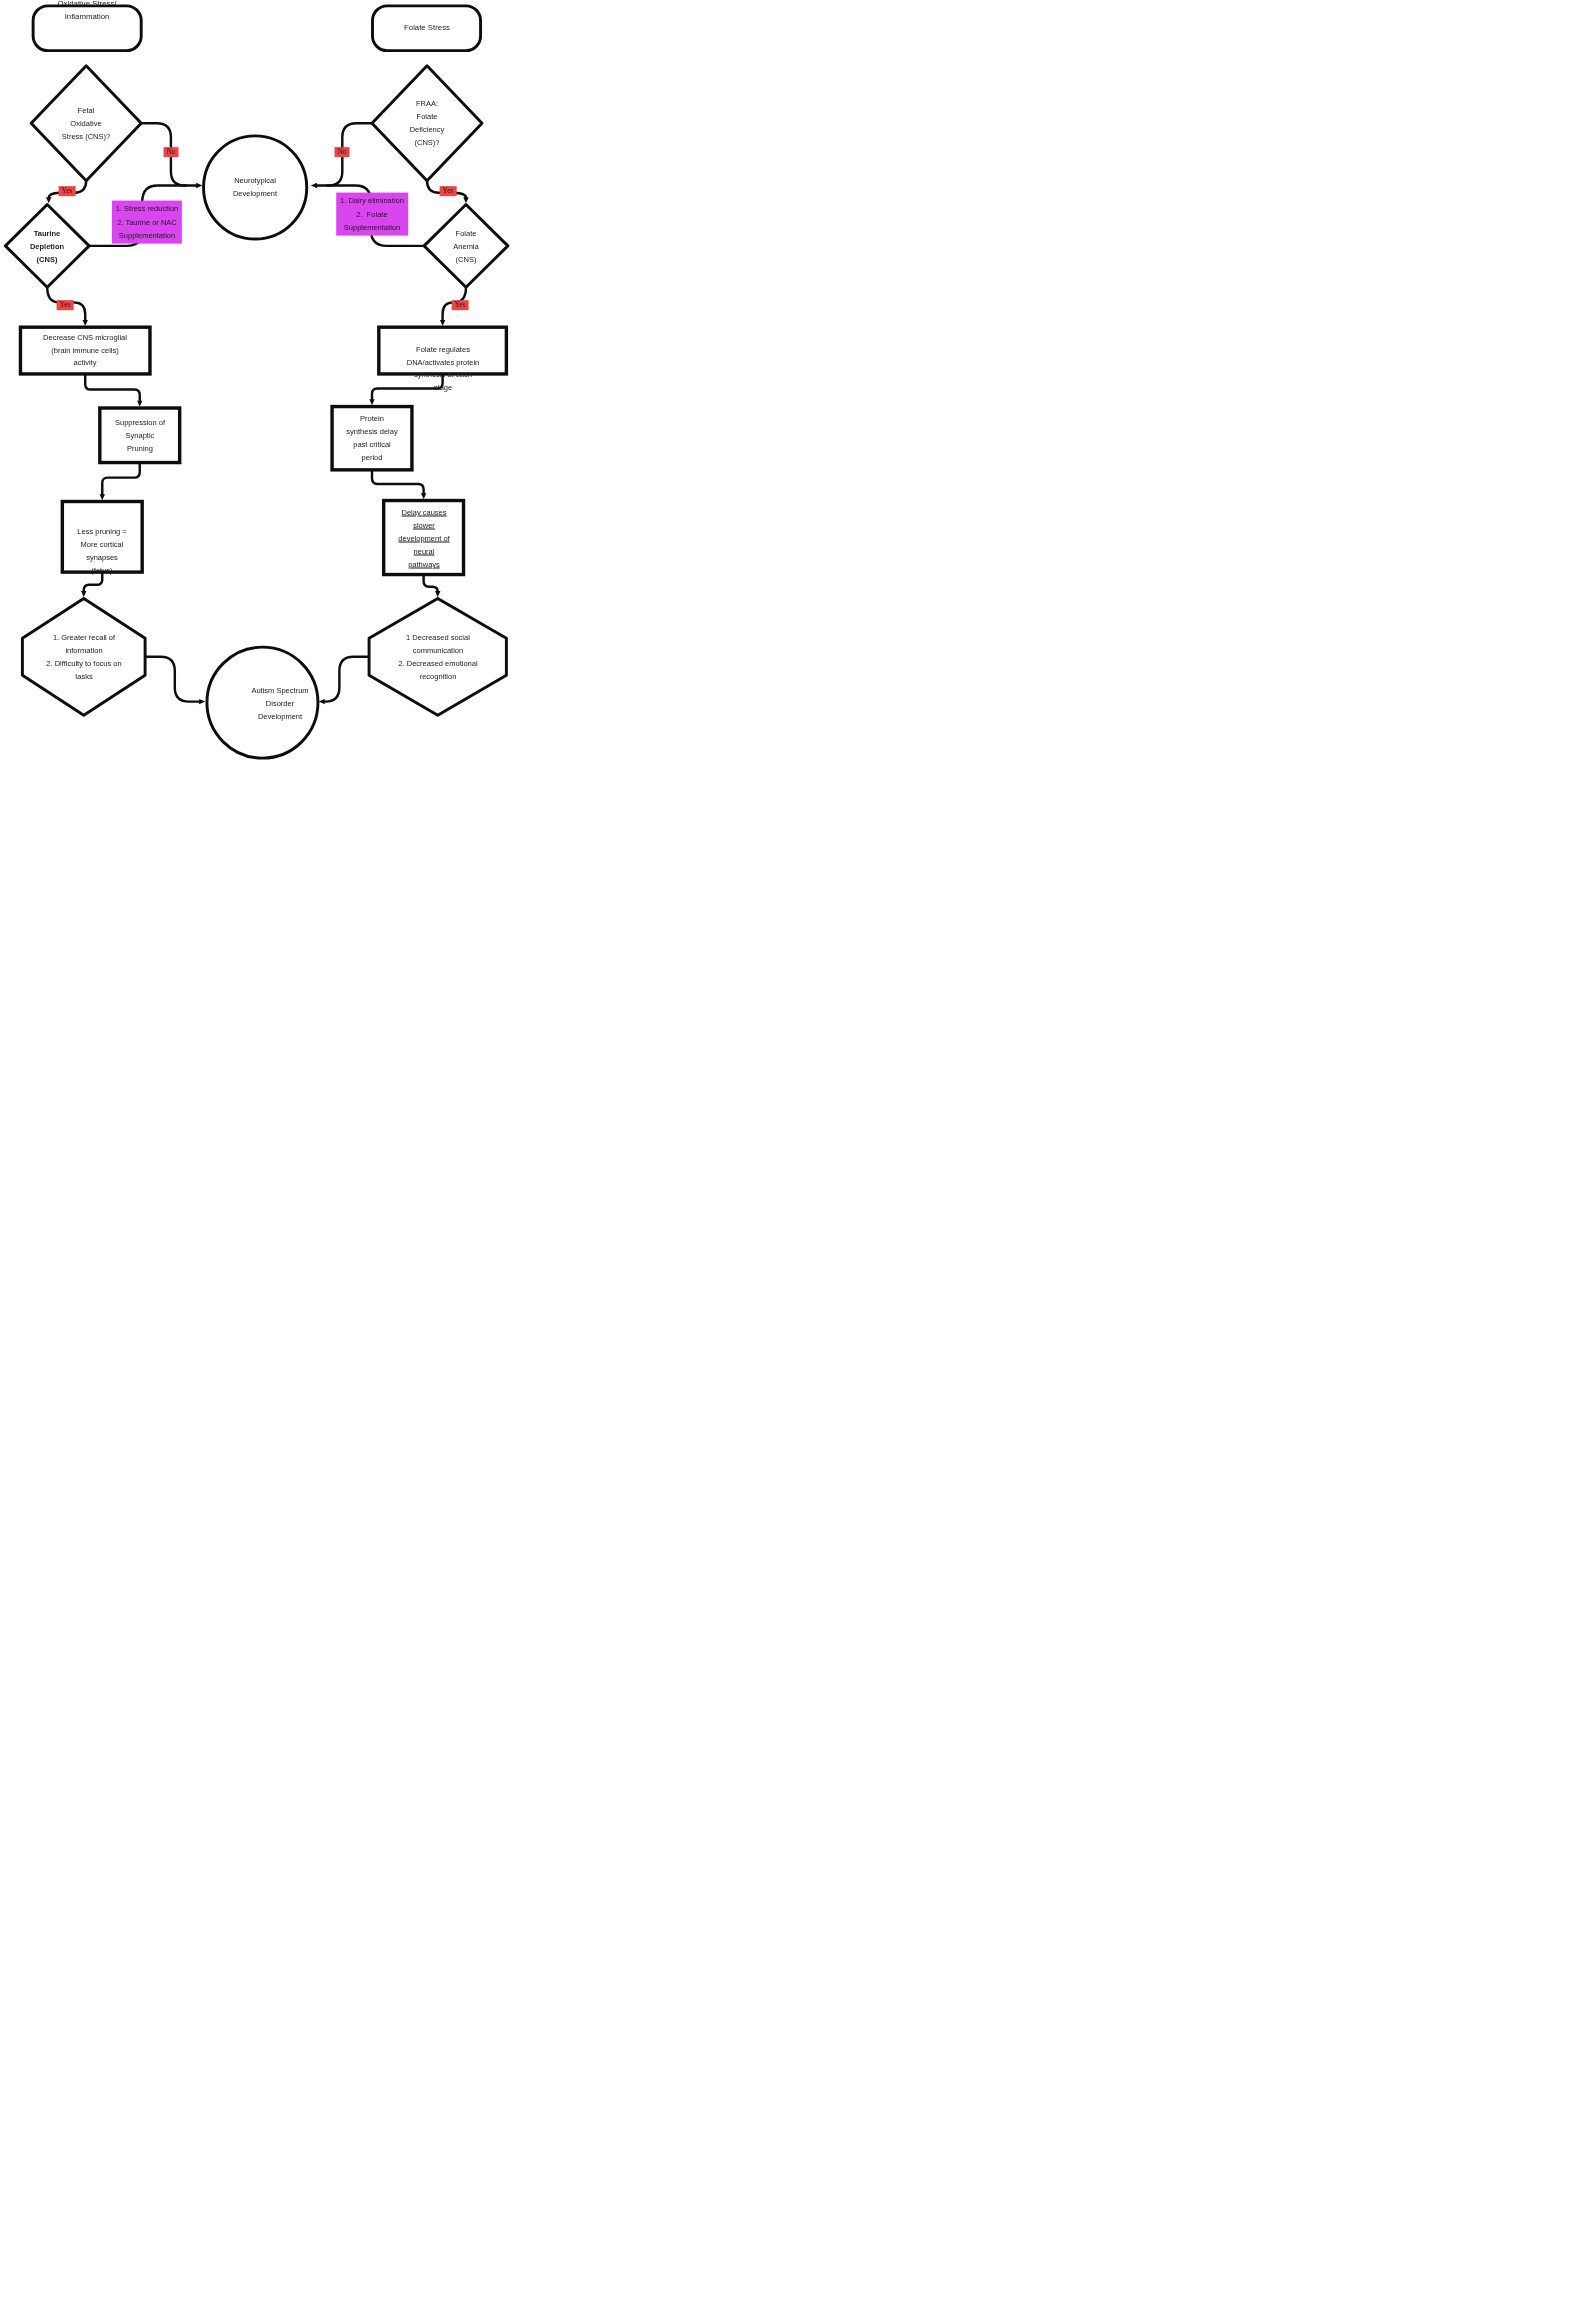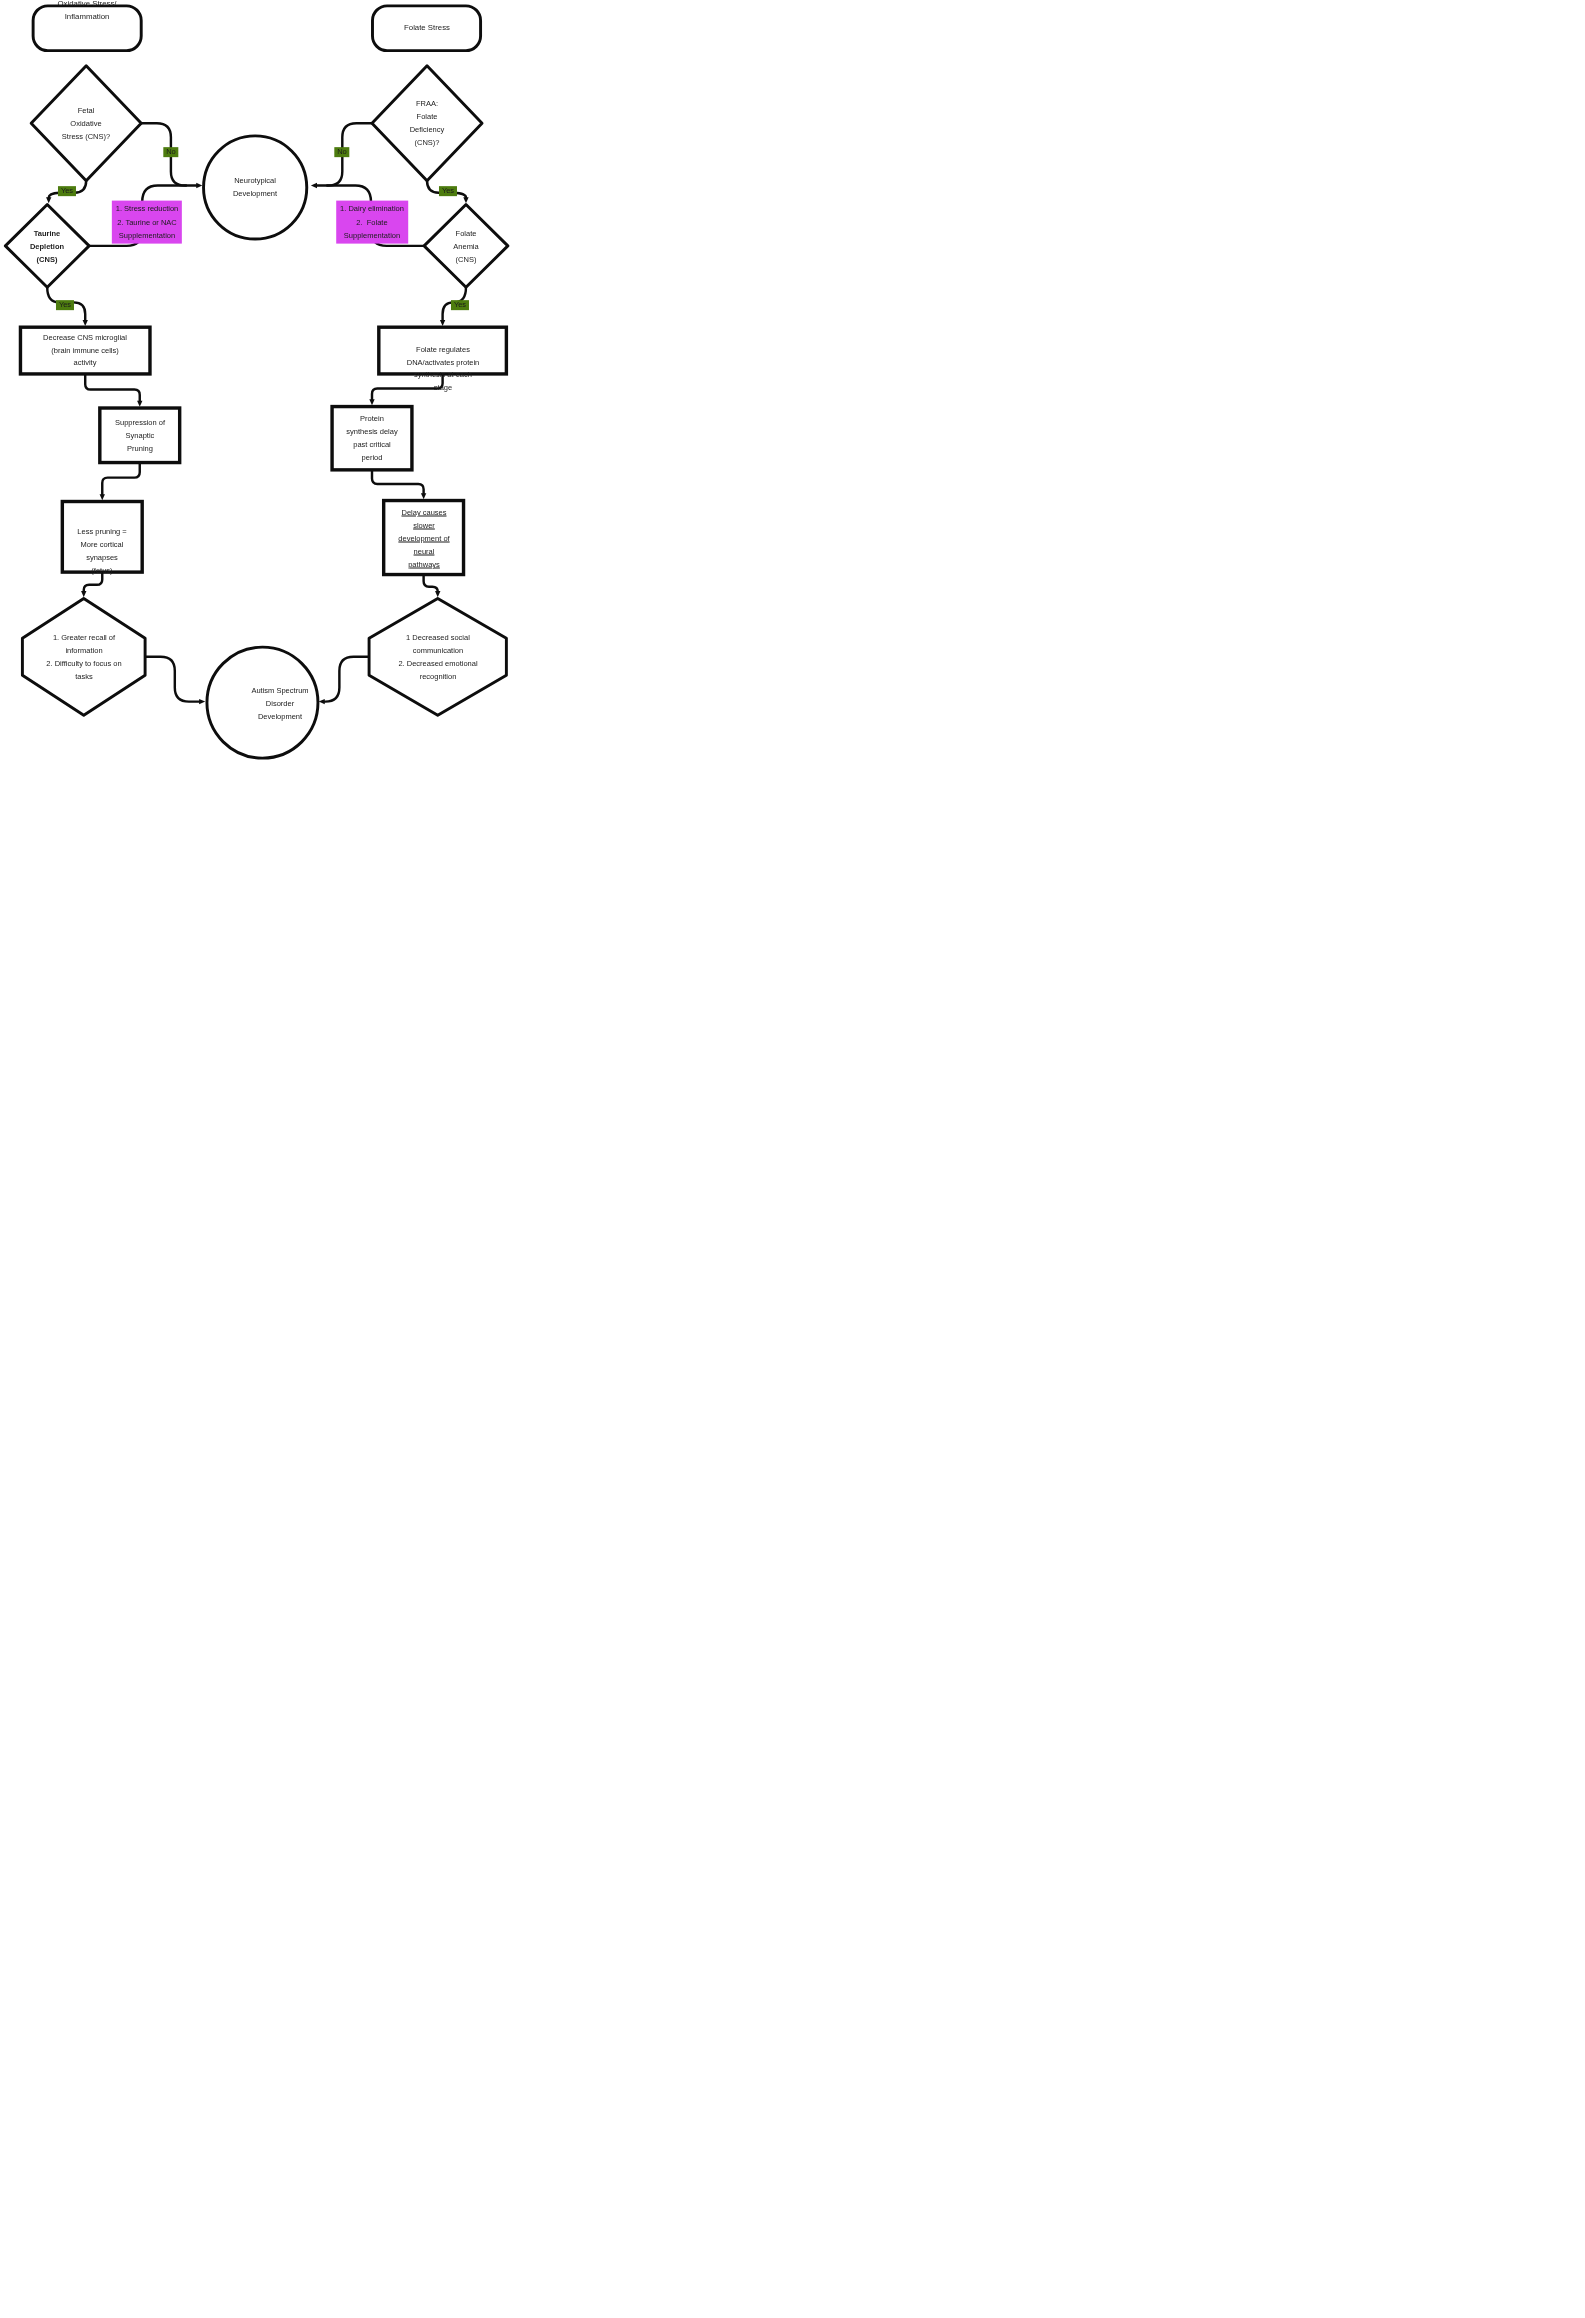--- a/index.html
+++ b/index.html
@@ -6,21 +6,21 @@
   html,body{margin:0;padding:0;background:#ffffff;}
   body{font-family:"Liberation Sans","DejaVu Sans",sans-serif;}
   .stage{position:relative;width:521px;height:762px;background:#ffffff;overflow:hidden;}
   svg.diagram{position:absolute;left:0;top:0;z-index:1;}
   .shape{fill:#ffffff;stroke:#0d0d0d;}
   .conn{fill:none;stroke:#0d0d0d;stroke-width:5;stroke-linejoin:round;stroke-linecap:round;}
   .lbl{position:absolute;z-index:2;transform:translate(-50%,-50%);text-align:center;
        white-space:pre-line;color:#1c1c1c;font-size:7.5px;line-height:13px;}
   .lbl-terminal{font-size:7.8px;line-height:12.7px;}
   .lbl-wide{line-height:12.7px;}
-  .lbl-edge{background:#4d7c0f;padding:0 2.9px;line-height:9.7px;z-index:3;}
+  .lbl-edge{background:#ef4444;padding:0 2.9px;line-height:9.7px;z-index:3;font-family:Liberation Serif, serif;}
   .lbl-note{background:#d946ef;padding:1px 3.9px;line-height:13.6px;z-index:3;}
 </style>
 </head>
 <body>
 
 <div class="stage">
 
   <svg class="diagram" width="521" height="762" viewBox="0 0 1070 1565">
     <defs>
       <marker id="arrow" viewBox="0 0 16 16" markerWidth="16" markerHeight="16" refX="3" refY="8" orient="auto" markerUnits="userSpaceOnUse">
@@ -123,21 +123,21 @@
 2. Decreased emotional
 recognition</div>
 
   <div class="lbl" style="left:280px;top:703px;">Autism Spectrum
 Disorder
 Development</div>
 
   <div class="lbl lbl-note" style="left:147px;top:222px;">1. Stress reduction
 2. Taurine or NAC
 Supplementation</div>
-  <div class="lbl lbl-note" style="left:372px;top:222px;">1. Dairy elimination
+  <div class="lbl lbl-note" style="left:372px;top:214px;">1. Dairy elimination
 2.&nbsp; Folate
 Supplementation</div>
 
   <div class="lbl lbl-edge" style="left:171px;top:152px;">No</div>
   <div class="lbl lbl-edge" style="left:342px;top:152px;">No</div>
   <div class="lbl lbl-edge" style="left:67px;top:191px;">Yes</div>
   <div class="lbl lbl-edge" style="left:448px;top:191px;">Yes</div>
   <div class="lbl lbl-edge" style="left:65px;top:305px;">Yes</div>
   <div class="lbl lbl-edge" style="left:460px;top:305px;">Yes</div>
 

